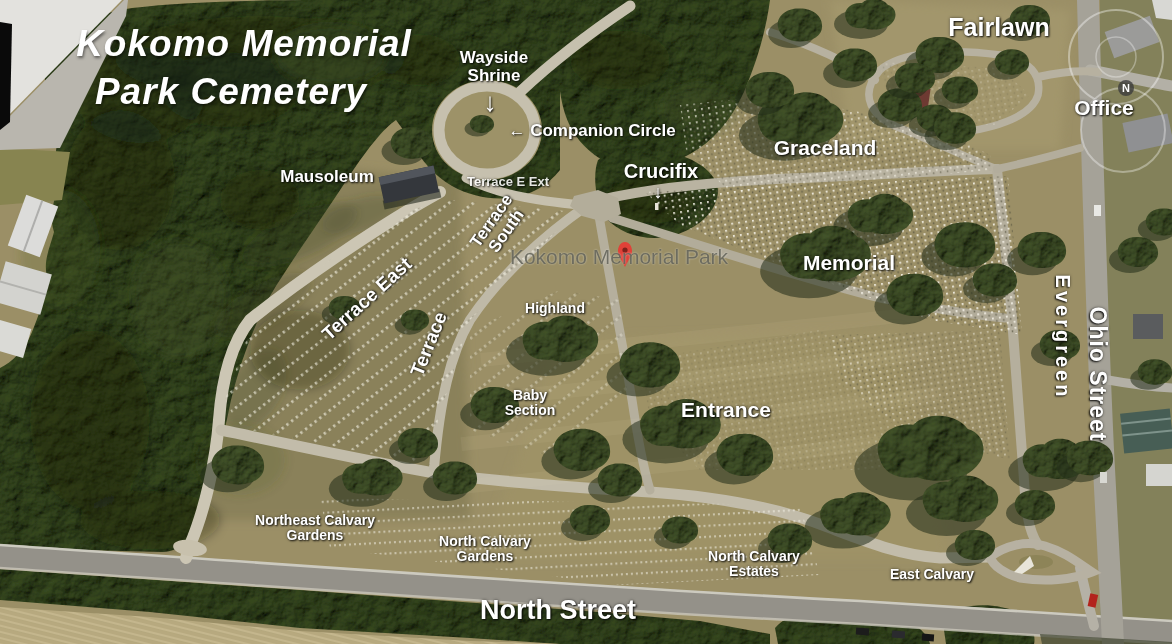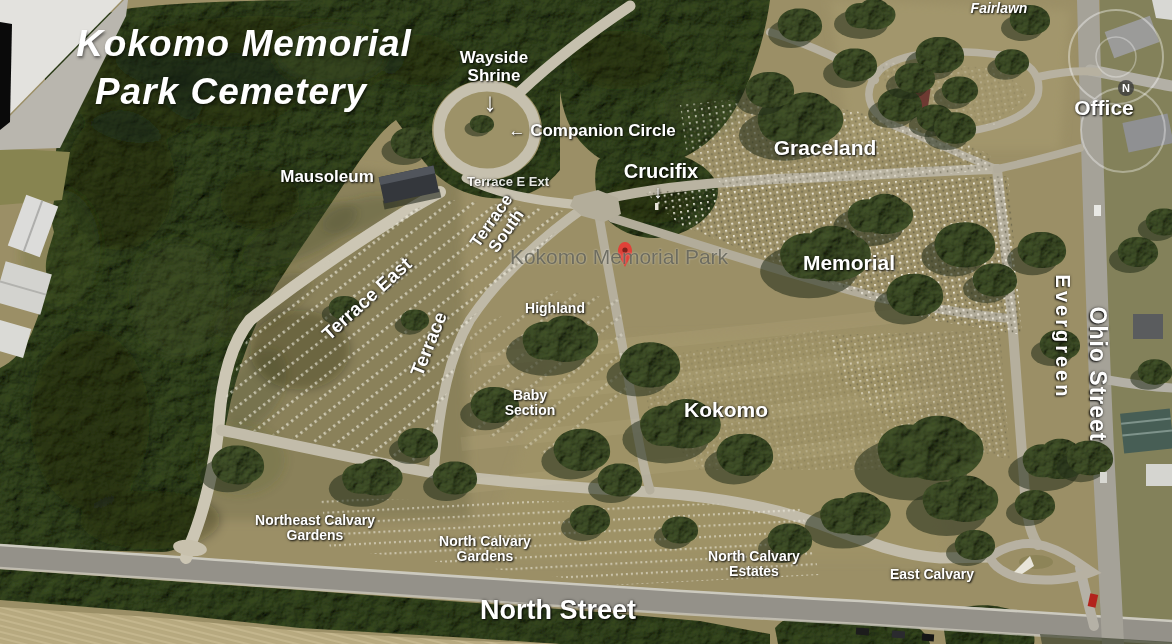--- a/index.html
+++ b/index.html
@@ -363,39 +363,39 @@
 <div class="lb" style="left:327px;top:177px;font-size:17px;">Mausoleum</div>
 
 <div class="lb" style="left:508px;top:182px;font-size:13px;opacity:0.88;">Terrace E Ext</div>
 
 <div class="lb" style="left:661px;top:171px;font-size:20px;">Crucifix</div>
 
 <div class="lb" style="left:658px;top:192px;font-size:18px;">↓</div>
 
 <div class="lb" style="left:825px;top:148px;font-size:21px;">Graceland</div>
 
-<div class="lb" style="left:999px;top:8px;font-size:14px;font-style:italic;">Fairlawn</div>
+<div class="lb" style="left:999px;top:27px;font-size:25px;">Fairlawn</div>
 
 <div class="lb" style="left:1104px;top:108px;font-size:21px;">Office</div>
 
 <div class="lb" style="left:849px;top:263px;font-size:21px;">Memorial</div>
 
 <div class="lb gray" style="left:619px;top:257px;font-size:21px;color:#5f5f55d9;">Kokomo Memorial Park</div>
 
 <div class="lb" style="left:367px;top:299px;font-size:19px;transform:translate(-50%,-50%) rotate(-42deg);">Terrace East</div>
 
 <div class="lb" style="left:499px;top:226px;font-size:17px;transform:translate(-50%,-50%) rotate(-55deg);">Terrace<br>South</div>
 
 <div class="lb" style="left:429px;top:344px;font-size:19px;transform:translate(-50%,-50%) rotate(-68deg);">Terrace</div>
 
 <div class="lb" style="left:555px;top:308px;font-size:14px;">Highland</div>
 
 <div class="lb" style="left:530px;top:403px;font-size:14px;">Baby<br>Section</div>
 
-<div class="lb" style="left:726px;top:410px;font-size:21px;">Kokomo</div>
+<div class="lb" style="left:726px;top:410px;font-size:21px;">Entrance</div>
 
 <div class="lb" style="left:295px;top:528px;font-size:14px;margin-left:20px;">Northeast Calvary<br>Gardens</div>
 
 <div class="lb" style="left:485px;top:549px;font-size:14px;">North Calvary<br>Gardens</div>
 
 <div class="lb" style="left:754px;top:564px;font-size:14px;">North Calvary<br>Estates</div>
 
 <div class="lb" style="left:932px;top:574px;font-size:14px;">East Calvary</div>
 
 

